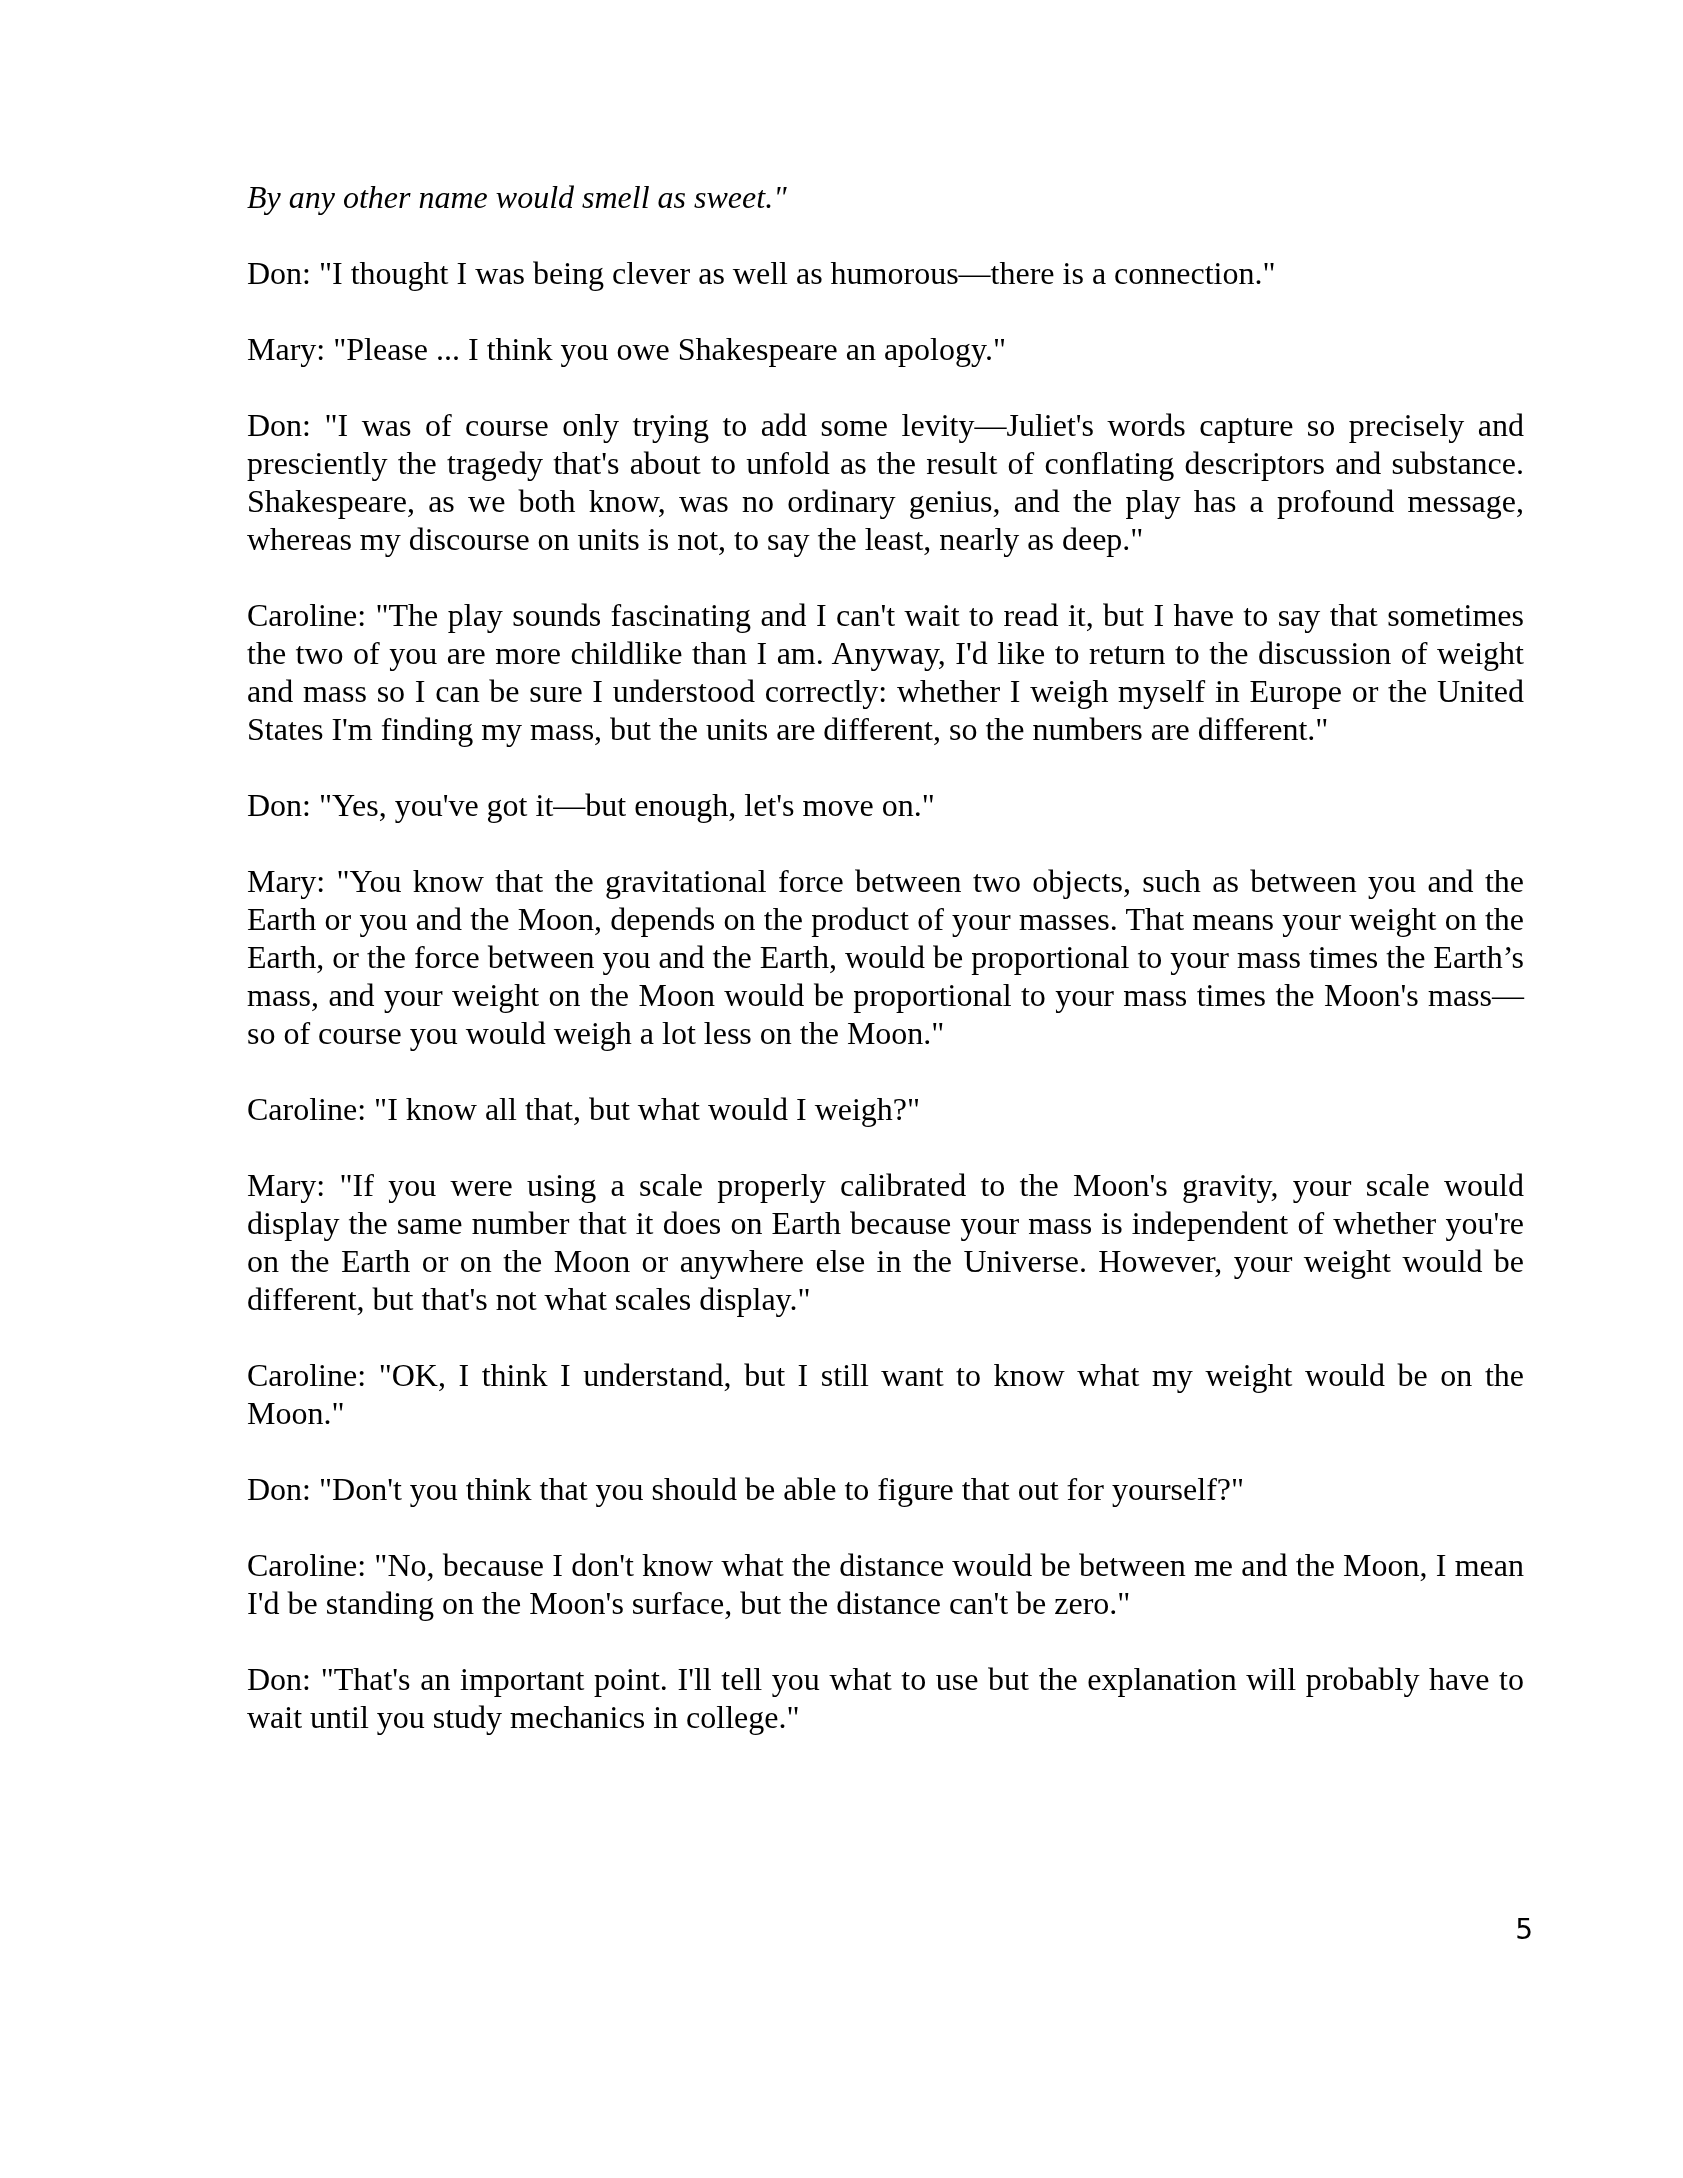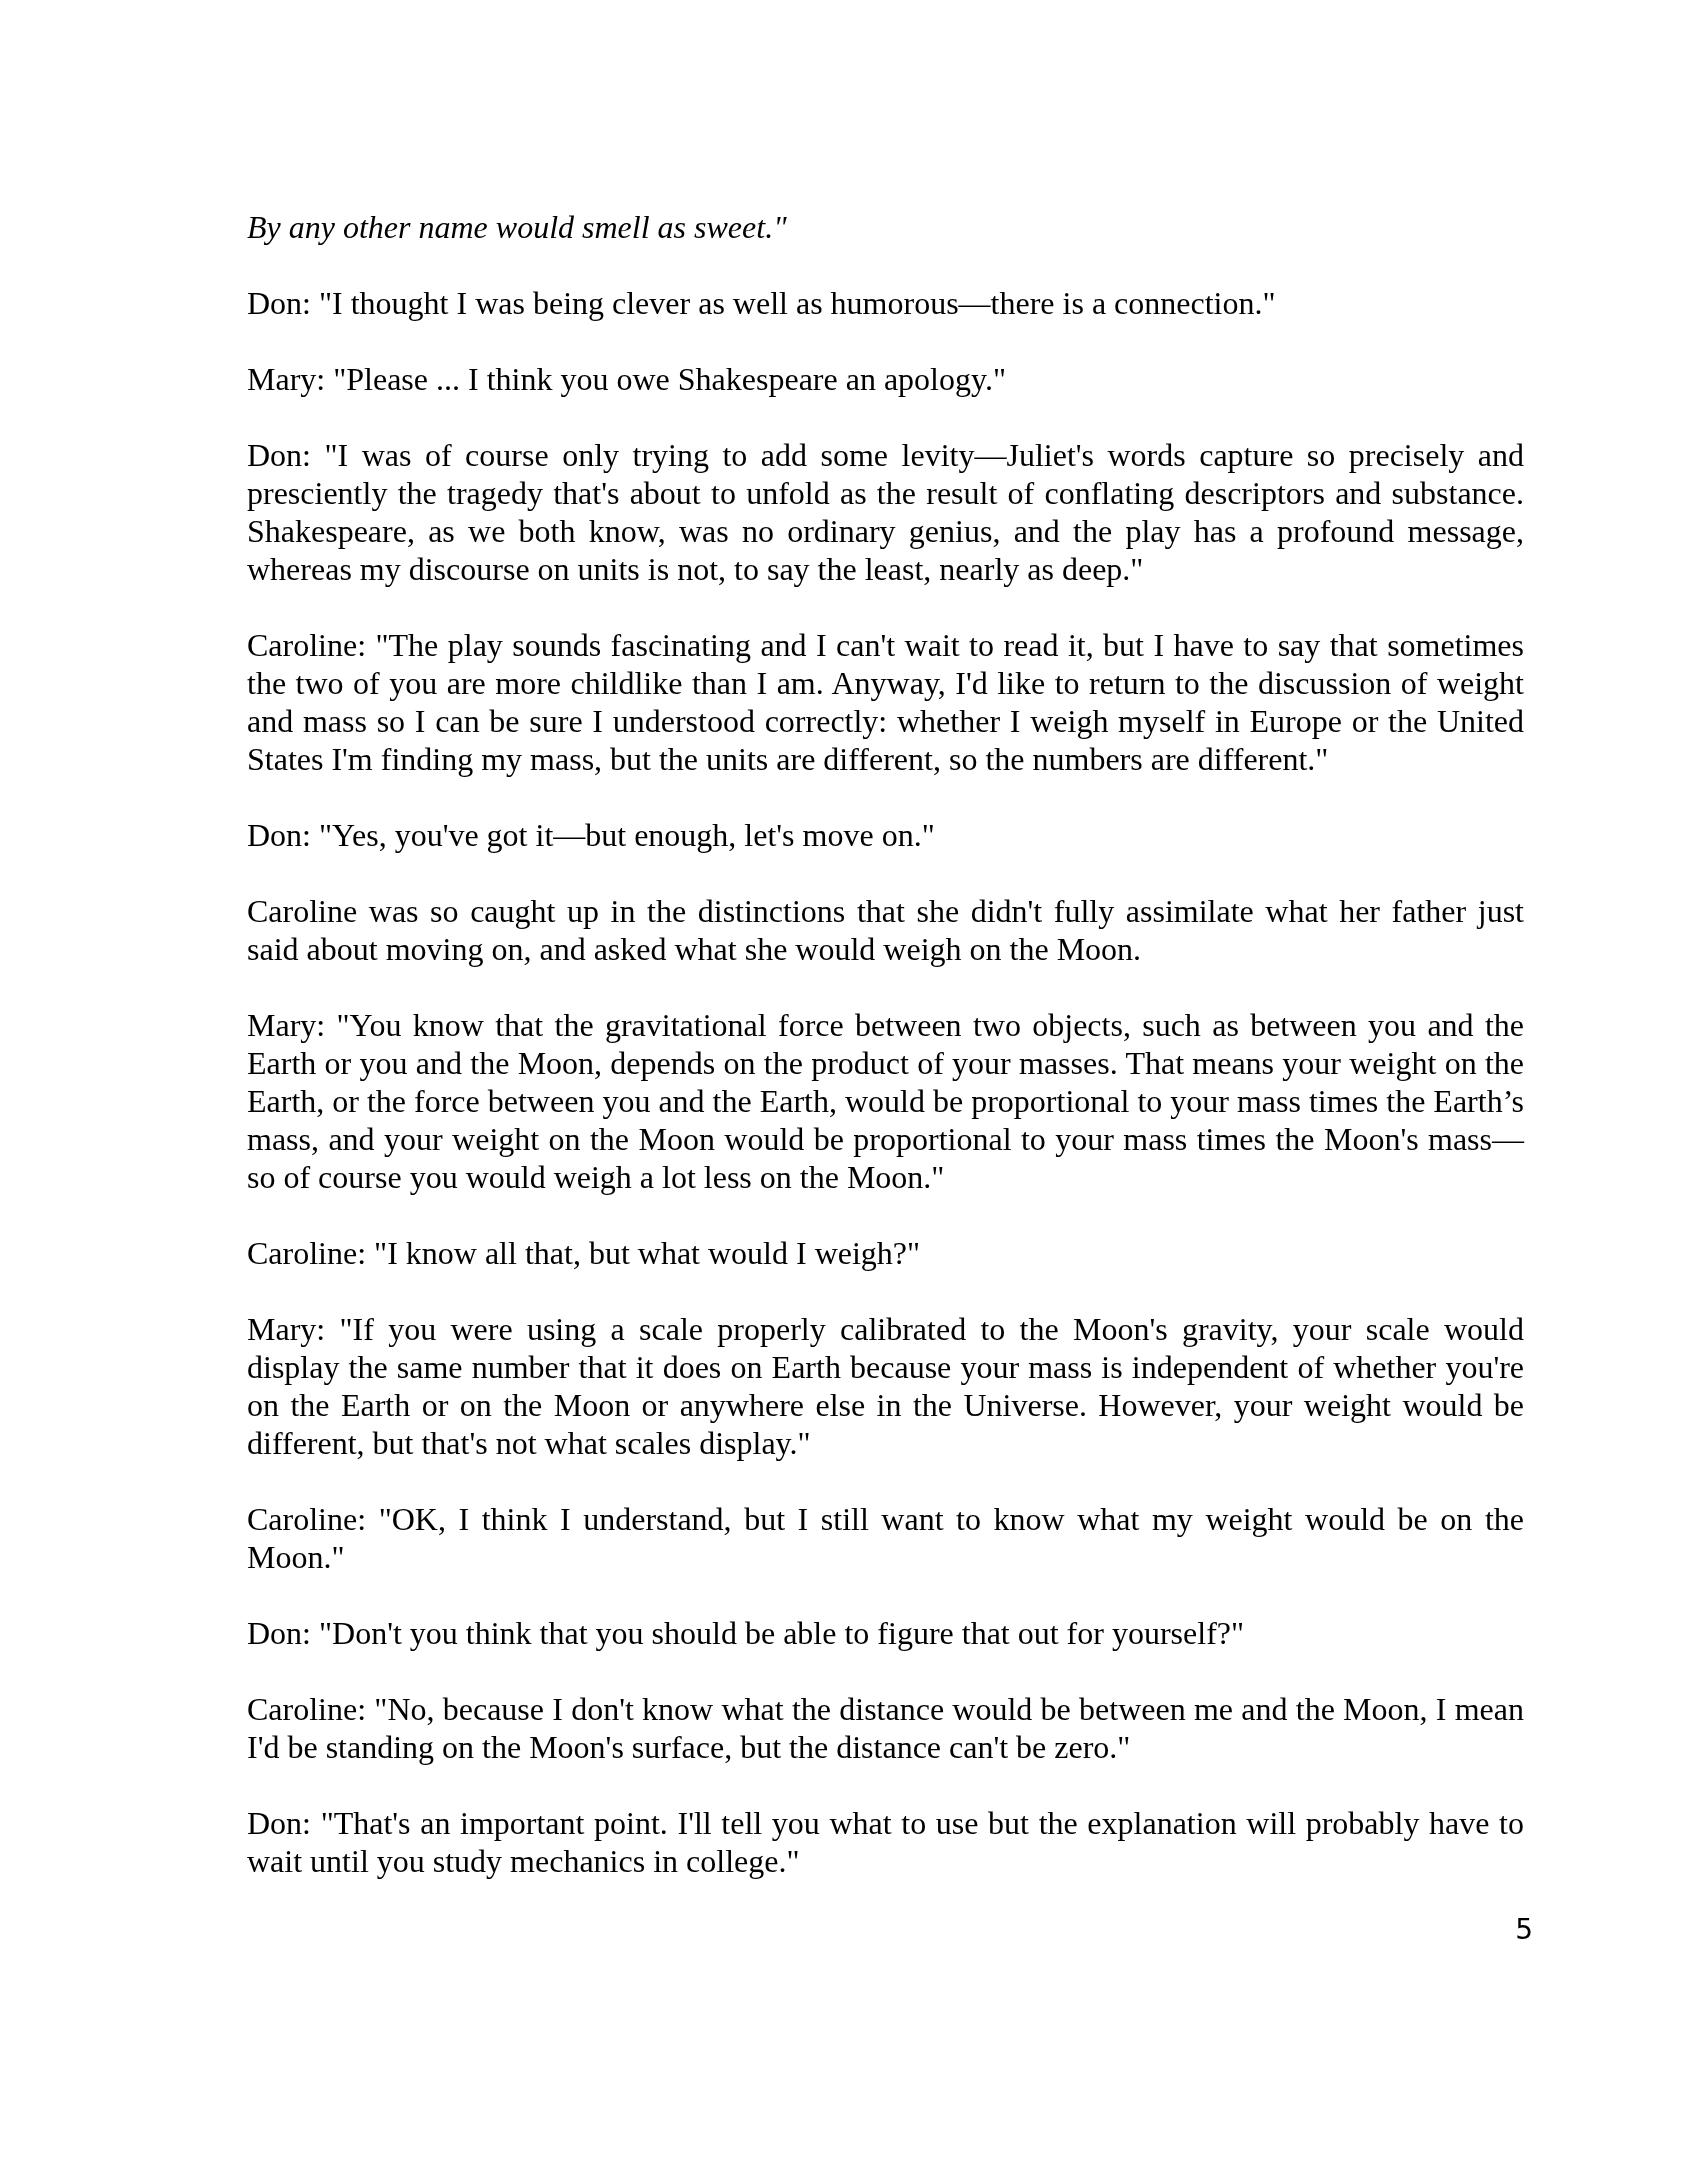--- a/index.html
+++ b/index.html
@@ -1,20 +1,20 @@
 <!DOCTYPE html>
 <html><head>
   <meta charset="utf-8">
   <style>
     html, body { margin: 0; padding: 0; background: #ffffff; }
     body { width: 1683px; height: 2178px; position: relative; overflow: hidden; }
     .page {
       position: absolute;
       left: 247px;
-      top: 208px;
+      top: 178px;
       width: 1277px;
       font-family: "Liberation Serif", "DejaVu Serif", serif;
       font-size: 32px;
       line-height: 38px;
       color: #000000;
     }
     .para {
       margin: 0 0 38px 0;
       text-align: justify;
       text-align-last: left;
@@ -34,21 +34,20 @@
 </head>
 <body>
 
 <div class="page">
   <p class="para italic">By any other name would smell as sweet."</p>
   <p class="para">Don: "I thought I was being clever as well as humorous—there is a connection."</p>
   <p class="para">Mary: "Please ... I think you owe Shakespeare an apology."</p>
   <p class="para">Don: "I was of course only trying to add some levity—Juliet's words capture so precisely and presciently the tragedy that's about to unfold as the result of conflating descriptors and substance. Shakespeare, as we both know, was no ordinary genius, and the play has a profound message, whereas my discourse on units is not, to say the least, nearly as deep."</p>
   <p class="para">Caroline: "The play sounds fascinating and I can't wait to read it, but I have to say that sometimes the two of you are more childlike than I am. Anyway, I'd like to return to the discussion of weight and mass so I can be sure I understood correctly: whether I weigh myself in Europe or the United States I'm finding my mass, but the units are different, so the numbers are different."</p>
   <p class="para">Don: "Yes, you've got it—but enough, let's move on."</p>
-  <p class="para">Caroline was so caught up in the distinctions that she didn't fully assimilate what her father just said about moving on, and asked what she would weigh on the Moon.</p>
   <p class="para">Mary: "You know that the gravitational force between two objects, such as between you and the Earth or you and the Moon, depends on the product of your masses. That means your weight on the Earth, or the force between you and the Earth, would be proportional to your mass times the Earth’s mass, and your weight on the Moon would be proportional to your mass times the Moon's mass—so of course you would weigh a lot less on the Moon."</p>
   <p class="para">Caroline: "I know all that, but what would I weigh?"</p>
   <p class="para">Mary: "If you were using a scale properly calibrated to the Moon's gravity, your scale would display the same number that it does on Earth because your mass is independent of whether you're on the Earth or on the Moon or anywhere else in the Universe. However, your weight would be different, but that's not what scales display."</p>
   <p class="para">Caroline: "OK, I think I understand, but I still want to know what my weight would be on the Moon."</p>
   <p class="para">Don: "Don't you think that you should be able to figure that out for yourself?"</p>
   <p class="para">Caroline: "No, because I don't know what the distance would be between me and the Moon, I mean I'd be standing on the Moon's surface, but the distance can't be zero."</p>
   <p class="para">Don: "That's an important point. I'll tell you what to use but the explanation will probably have to wait until you study mechanics in college."</p>
 </div>
 
 <div class="page-number">5</div>

